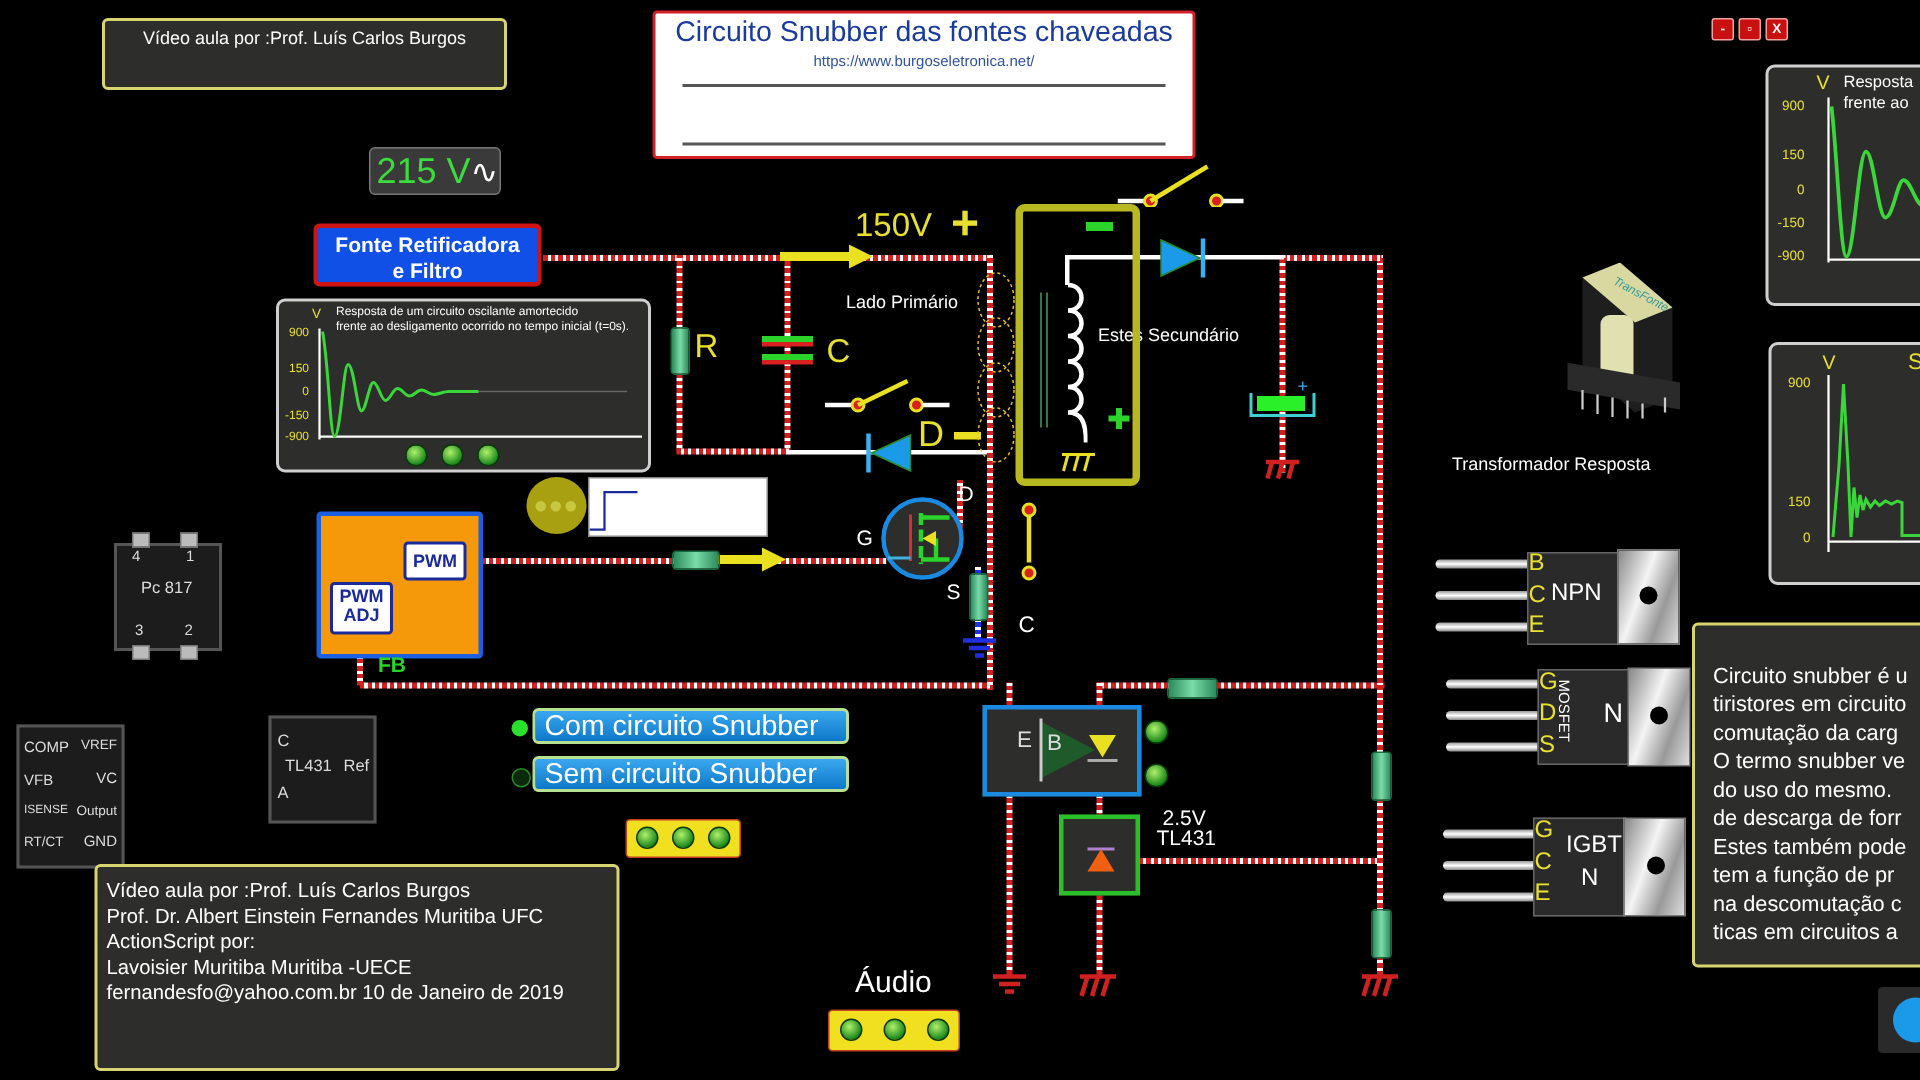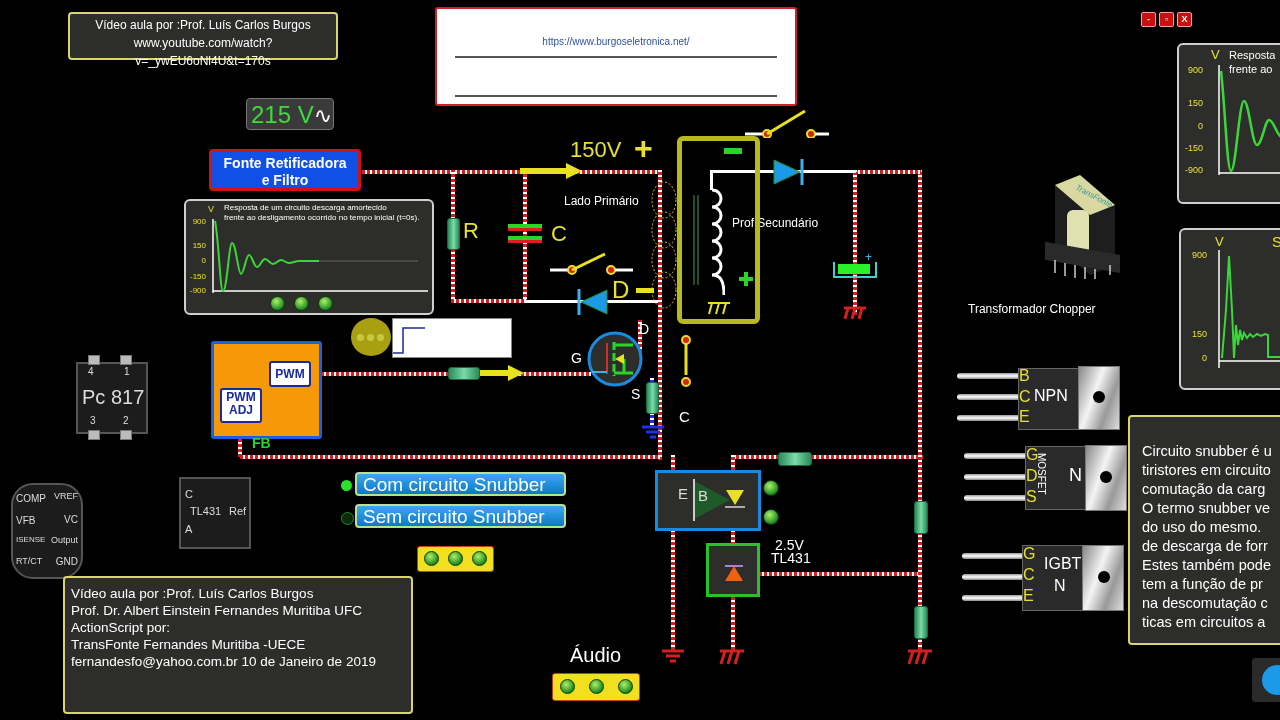--- a/index.html
+++ b/index.html
@@ -48,42 +48,42 @@
 </style>
 </head>
 <body>
 
 <div class="winbtn" style="left:1141px">-</div>
 <div class="winbtn" style="left:1159px">▫</div>
 <div class="winbtn" style="left:1177px">X</div>
 
 <div class="abs panel-dark credit-top">
   <div>Vídeo aula por :Prof. Luís Carlos Burgos</div>
-  <div>www.youtube.com/watch?v=_ywEU6oNl4U&amp;t=170s</div>
 </div>
 
 <div class="abs logo">
+  <div class="title">Circuito Snubber das fontes chaveadas</div>
   <div class="url">https://www.burgoseletronica.net/</div>
   <div class="rail" style="top:47px"></div>
   <div class="rail" style="top:86px"></div>
 </div>
 
 <div class="abs voltage">
   <span>215 V</span><span class="tilde">∿</span>
 </div>
 
 <div class="abs fonte">
   <div>Fonte Retificadora</div>
   <div>e Filtro</div>
 </div>
 
 <div class="abs osc" style="left:184px;top:199px;width:246px;height:112px;">
   <span class="ylab" style="left:22px;top:3px;">V</span>
   <div class="desc" style="left:38px;top:2px;">
-    <div>Resposta de um circuito descarga amortecido</div>
+    <div>Resposta de um circuito oscilante amortecido</div>
     <div>frente ao desligamento ocorrido no tempo inicial (t=0s).</div>
   </div>
   <span class="tick" style="left:-8px;top:16px;">900</span>
   <span class="tick" style="left:-8px;top:40px;">150</span>
   <span class="tick" style="left:-8px;top:55px;">0</span>
   <span class="tick" style="left:-8px;top:71px;">-150</span>
   <span class="tick" style="left:-8px;top:85px;">-900</span>
   <svg style="position:absolute;left:0;top:0" width="246" height="112">
     <line x1="27" y1="18" x2="27" y2="92" stroke="#fff" stroke-width="1.5"></line>
     <line x1="27" y1="90" x2="242" y2="90" stroke="#fff" stroke-width="1.5"></line>
@@ -164,21 +164,21 @@
     <rect x="0" y="2" width="34" height="4" fill="#2ad42a"></rect>
     <rect x="0" y="6" width="34" height="3" fill="#d82020"></rect>
     <rect x="0" y="14" width="34" height="4" fill="#2ad42a"></rect>
     <rect x="0" y="18" width="34" height="3" fill="#d82020"></rect>
   </svg>
 <div class="ylbl" style="left:551px;top:221px;font-size:22px;">C</div>
 
 <div class="ylbl" style="left:570px;top:137px;font-size:22px;">150V</div>
 <div class="ylbl" style="left:634px;top:130px;font-size:32px;font-weight:bold;">+</div>
 <div class="lbl" style="left:564px;top:194px;">Lado Primário</div>
-<div class="lbl" style="left:732px;top:216px;">Prof Secundário</div>
+<div class="lbl" style="left:732px;top:216px;">Estes Secundário</div>
 
 <svg class="abs" style="left:550px;top:252px" width="85" height="25">
     <line x1="0" y1="18" x2="20" y2="18" stroke="#fff" stroke-width="3"></line>
     <circle cx="22" cy="18" r="4" fill="#d82020" stroke="#e8e020" stroke-width="2"></circle>
     <line x1="22" y1="18" x2="55" y2="2" stroke="#e8e020" stroke-width="3"></line>
     <circle cx="61" cy="18" r="4" fill="#d82020" stroke="#e8e020" stroke-width="2"></circle>
     <line x1="65" y1="18" x2="83" y2="18" stroke="#fff" stroke-width="3"></line>
   </svg>
 
 <svg class="abs" style="left:575px;top:287px" width="36" height="30">
@@ -323,30 +323,30 @@
 <div class="lbl" style="left:775px;top:537px;font-size:14px;">2.5V</div>
 <div class="lbl" style="left:771px;top:550px;font-size:14px;">TL431</div>
 
 <div class="res" style="left:778px;top:452px;width:32px;height:12px;"></div>
 <div class="res" style="left:914px;top:501px;width:12px;height:31px;"></div>
 <div class="res" style="left:914px;top:606px;width:12px;height:31px;"></div>
 
 <div class="chip" style="left:76px;top:362px;width:68px;height:68px;">
   <span class="abs" style="left:10px;top:2px;font-size:10px;">4</span>
   <span class="abs" style="left:46px;top:2px;font-size:10px;">1</span>
-  <span class="abs" style="left:4px;top:22px;font-size:20px;">Pc 817</span>
+  <span class="abs" style="left:16px;top:22px;font-size:11px;">Pc 817</span>
   <span class="abs" style="left:12px;top:51px;font-size:10px;">3</span>
   <span class="abs" style="left:45px;top:51px;font-size:10px;">2</span>
 </div>
 <div class="pin" style="left:88px;top:355px;"></div>
 <div class="pin" style="left:120px;top:355px;"></div>
 <div class="pin" style="left:88px;top:430px;"></div>
 <div class="pin" style="left:120px;top:430px;"></div>
 
-<div class="chip" style="left:11px;top:483px;width:68px;height:92px;font-size:10px;border-radius:22px;">
+<div class="chip" style="left:11px;top:483px;width:68px;height:92px;font-size:10px;">
   <span class="abs" style="left:3px;top:8px;">COMP</span>
   <span class="abs" style="left:3px;top:30px;">VFB</span>
   <span class="abs" style="left:3px;top:50px;font-size:8px;">ISENSE</span>
   <span class="abs" style="left:3px;top:71px;font-size:9px;">RT/CT</span>
   <span class="abs" style="right:3px;top:6px;font-size:9px;">VREF</span>
   <span class="abs" style="right:3px;top:29px;">VC</span>
   <span class="abs" style="right:3px;top:50px;font-size:9px;">Output</span>
   <span class="abs" style="right:3px;top:71px;">GND</span>
 </div>
 
@@ -372,40 +372,40 @@
 <div class="ctrl-group" style="left:552px;top:673px;width:86px;height:26px;">
   <div class="gbtn" style="left:7px;top:5px;"></div>
   <div class="gbtn" style="left:36px;top:5px;"></div>
   <div class="gbtn" style="left:65px;top:5px;"></div>
 </div>
 
 <div class="abs panel-dark credits">
   <div>Vídeo aula por :Prof. Luís Carlos Burgos</div>
   <div>Prof. Dr. Albert Einstein Fernandes Muritiba UFC</div>
   <div>ActionScript por:</div>
-  <div>TransFonte Fernandes Muritiba -UECE</div>
+  <div>Lavoisier Muritiba Muritiba -UECE</div>
   <div>fernandesfo@yahoo.com.br 10 de Janeiro de 2019</div>
 </div>
 
 <svg class="abs" style="left:1035px;top:175px" width="95" height="105">
   <polygon points="20,10 45,0 80,30 80,90 55,100 20,70" fill="#1e1e1e"></polygon>
   <polygon points="20,10 45,0 80,30 55,40" fill="#d8d8a0"></polygon>
   <rect x="32" y="35" width="22" height="45" rx="6" fill="#e0e0b0"></rect>
   <rect x="10" y="65" width="75" height="18" fill="#2a2a2a" transform="skewY(10)"></rect>
   <g stroke="#ccc" stroke-width="1.5">
       <line x1="20" y1="85" x2="20" y2="98"></line>
       <line x1="30" y1="88" x2="30" y2="101"></line>
       <line x1="40" y1="90" x2="40" y2="103"></line>
       <line x1="50" y1="92" x2="50" y2="104"></line>
       <line x1="60" y1="94" x2="60" y2="104"></line>
       <line x1="75" y1="90" x2="75" y2="100"></line>
     </g>
   <text x="40" y="14" fill="#3a9a9a" font-size="8" font-style="italic" transform="rotate(28 40 14)" font-family="Liberation Sans, sans-serif">TransFonte</text>
 </svg>
-<div class="lbl" style="left:968px;top:302px;font-size:12px;">Transformador Chopper</div>
+<div class="lbl" style="left:968px;top:302px;font-size:12px;">Transformador Resposta</div>
 
 <div class="to220" style="left:955px;top:365px;width:165px;height:65px;">
   <div class="leg" style="left:2px;top:8px;width:62px;"></div>
   <div class="leg" style="left:2px;top:29px;width:62px;"></div>
   <div class="leg" style="left:2px;top:50px;width:62px;"></div>
   <div class="body" style="left:63px;top:3px;width:60px;height:60px;"></div>
   <div class="tab" style="left:123px;top:1px;width:40px;height:62px;"></div>
   <div class="hole" style="left:138px;top:26px;"></div>
   <span class="p" style="left:64px;top:2px;">B</span>
   <span class="p" style="left:64px;top:23px;">C</span>

